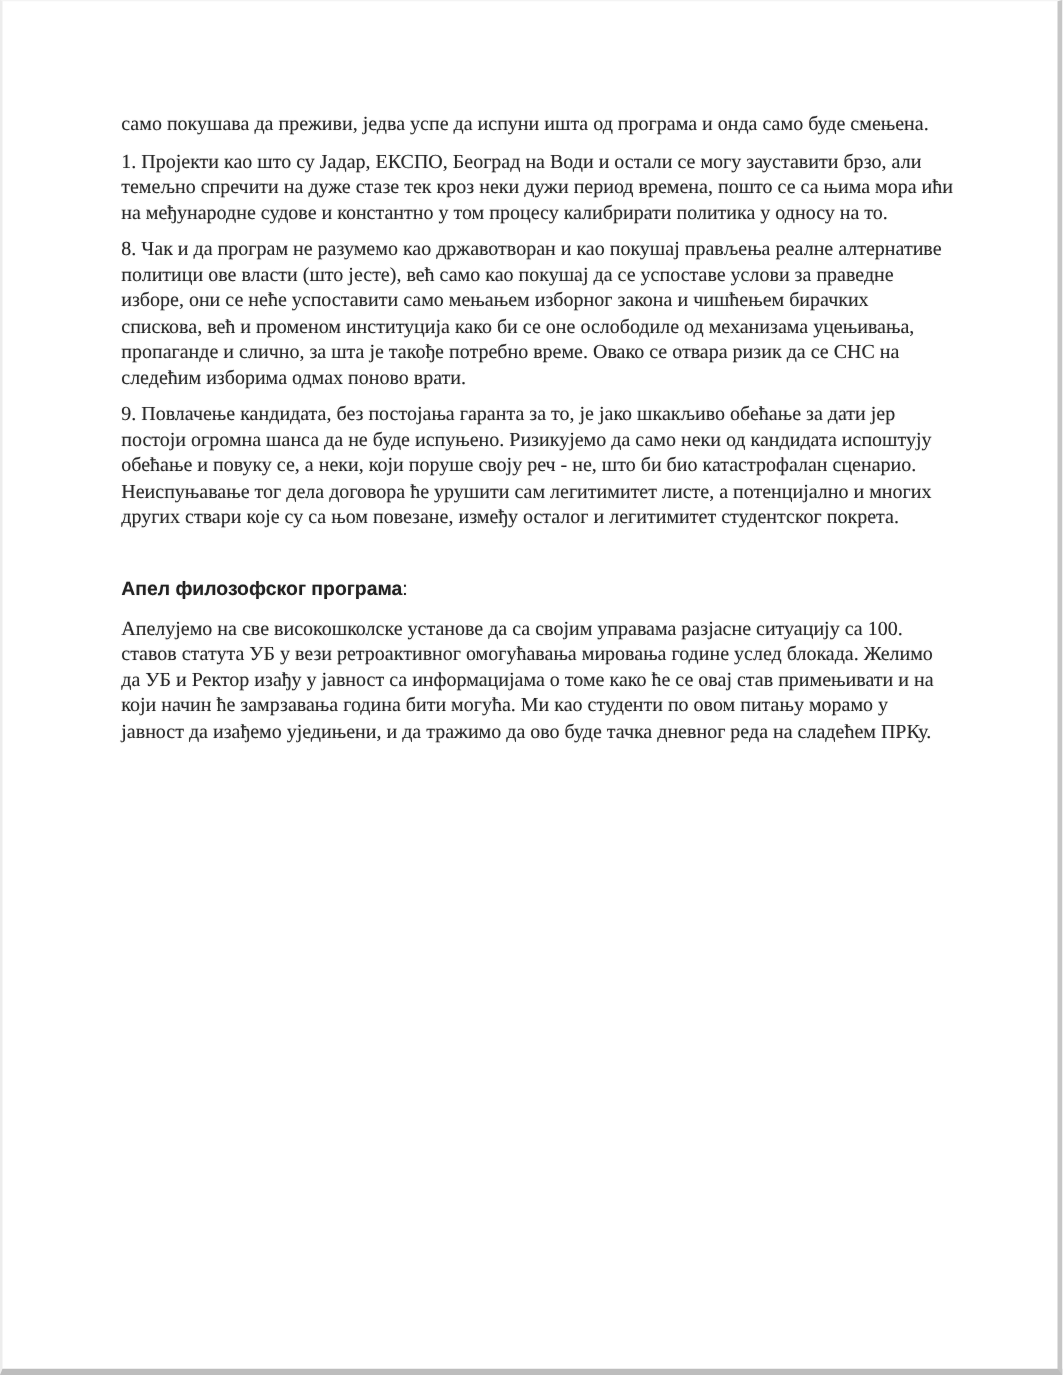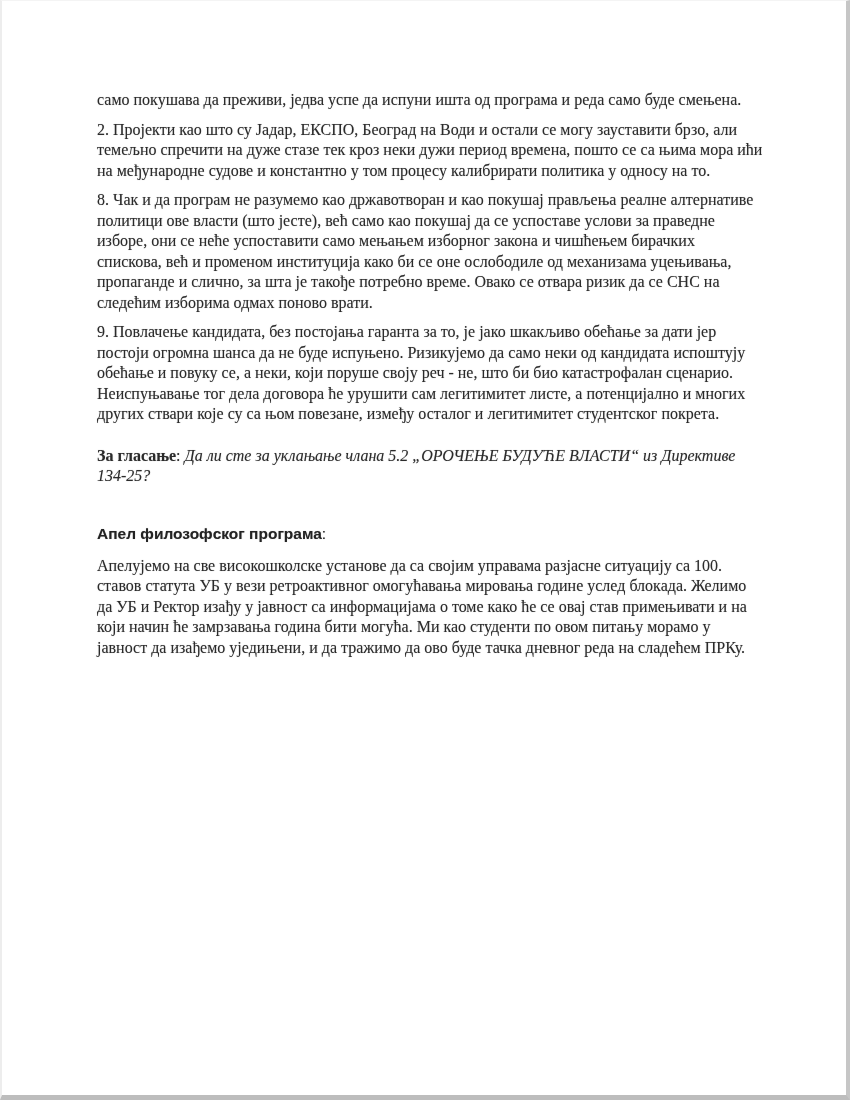--- a/index.html
+++ b/index.html
@@ -53,28 +53,27 @@
   .appeal-heading .colon {
     font-weight: normal;
   }
 </style>
 </head>
 <body>
 
 <div class="page">
   <div class="content">
 
-    <p>само покушава да преживи, једва успе да испуни ишта од програма и реда само буде смењена.</p>
+    <p>само покушава да преживи, једва успе да испуни ишта од програма и онда само буде смењена.</p>
 
-    <p>2. Пројекти као што су Јадар, ЕКСПО, Београд на Води и остали се могу зауставити брзо, али темељно спречити на дуже стазе тек кроз неки дужи период времена, пошто се са њима мора ићи на међународне судове и константно у том процесу калибрирати политика у односу на то.</p>
+    <p>1. Пројекти као што су Јадар, ЕКСПО, Београд на Води и остали се могу зауставити брзо, али темељно спречити на дуже стазе тек кроз неки дужи период времена, пошто се са њима мора ићи на међународне судове и константно у том процесу калибрирати политика у односу на то.</p>
 
     <p>8. Чак и да програм не разумемо као државотворан и као покушај прављења реалне алтернативе политици ове власти (што јесте), већ само као покушај да се успоставе услови за праведне изборе, они се неће успоставити само мењањем изборног закона и чишћењем бирачких спискова, већ и променом институција како би се оне ослободиле од механизама уцењивања, пропаганде и слично, за шта је такође потребно време. Овако се отвара ризик да се СНС на следећим изборима одмах поново врати.</p>
 
     <p>9. Повлачење кандидата, без постојања гаранта за то, је јако шкакљиво обећање за дати јер постоји огромна шанса да не буде испуњено. Ризикујемо да само неки од кандидата испоштују обећање и повуку се, а неки, који поруше своју реч - не, што би био катастрофалан сценарио. Неиспуњавање тог дела договора ће урушити сам легитимитет листе, а потенцијално и многих других ствари које су са њом повезане, између осталог и легитимитет студентског покрета.</p>
 
-    <p class="vote-line"><span class="vote-label">За гласање</span><span>: </span><span class="vote-question">Да ли сте за уклањање члана 5.2 „ОРОЧЕЊЕ БУДУЋЕ ВЛАСТИ“ из Директиве 134-25?</span></p>
 
     <div class="appeal-heading"><span>Апел филозофског програма</span><span class="colon">:</span></div>
 
     <p>Апелујемо на све високошколске установе да са својим управама разјасне ситуацију са 100. ставов статута УБ у вези ретроактивног омогућавања мировања године услед блокада. Желимо да УБ и Ректор изађу у јавност са информацијама о томе како ће се овај став примењивати и на који начин ће замрзавања година бити могућа. Ми као студенти по овом питању морамо у јавност да изађемо уједињени, и да тражимо да ово буде тачка дневног реда на сладећем ПРКу.</p>
 
   </div>
 </div>
 
 </body></html>

